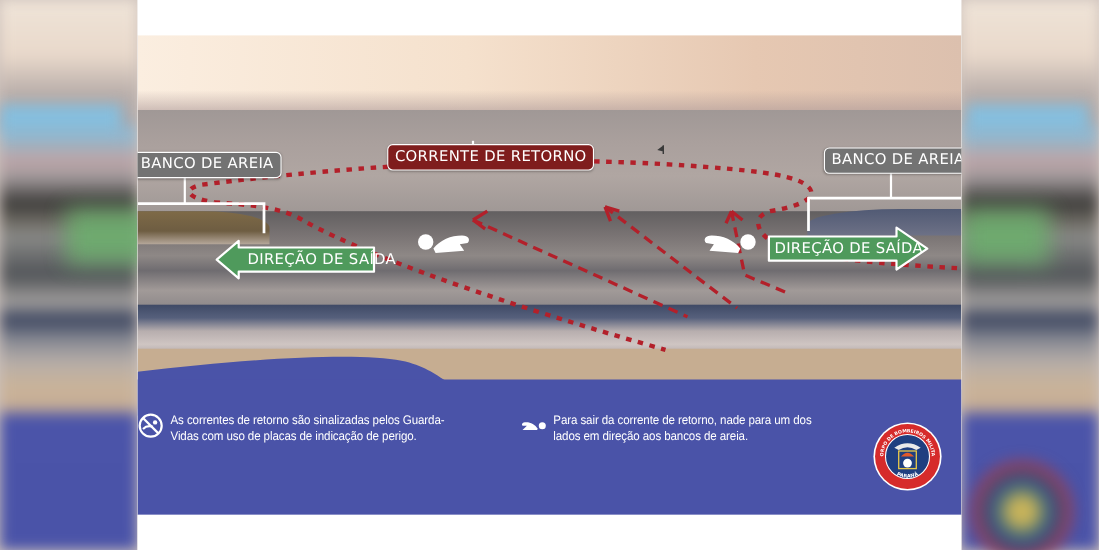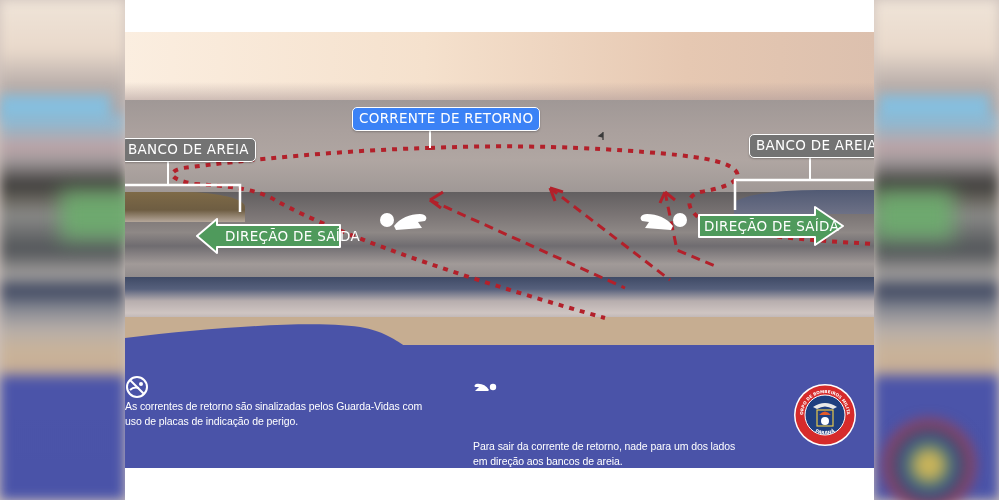--- a/index.html
+++ b/index.html
@@ -44,29 +44,29 @@
 
   
   .info-wave { position:absolute; left:0; top:298px; width:749px; height:80px; }
   .info { position:absolute; left:0; top:345px; width:749px; height:123px; background:#4a53a8; }
   .bottom-strip { position:absolute; left:0; top:468px; width:100%; height:32px; background:#fff; }
 
   .overlay { position:absolute; left:0; top:0; width:749px; height:372px; pointer-events:none; }
 
   
   .pill { position:absolute; color:#fff; font-size:13.5px; letter-spacing:.3px; line-height:1; padding:4px 6px 4px 6px; border:1.5px solid #fff; border-radius:5px; white-space:nowrap; box-shadow:0 1px 2px rgba(0,0,0,.25); font-family:"DejaVu Sans", sans-serif; font-weight:normal; }
-  .pill.red { background:#3b82f6; }
+  .pill.red { background:#7f1d1d;margin-top:24px; }
   .pill.blue { background:#737373; }
   .green-arrow { position:absolute; }
   .green-arrow .txt { position:absolute; color:#fff; font-size:13.5px; letter-spacing:.3px; font-family:"DejaVu Sans", sans-serif; white-space:nowrap; top:50%; transform:translateY(-50%); }
 
   .swimmer { position:absolute; }
 
   
-  .info-item { position:absolute; display:flex; align-items:flex-start; color:#fff;flex-direction:column; }
+  .info-item { position:absolute; display:flex; align-items:flex-start; color:#fff; }
   .info-item .ico { width:24px; height:24px; margin-right:6px; flex:none; }
   .info-item .txt { font-family:"Liberation Sans", sans-serif; font-size:11.3px; line-height:15px; letter-spacing:-.1px; font-stretch:condensed; transform:scaleX(.93); transform-origin:left top; }
 
   .seal { position:absolute; left:668px; top:383px; width:64px; height:64px; }
 </style>
 </head>
 <body>
 
 <div class="side left">
   <div class="blur-bg"></div>
@@ -152,21 +152,21 @@
     <svg class="ico" viewBox="0 0 24 24">
       <circle cx="12" cy="12" r="10" fill="none" stroke="#fff" stroke-width="2"></circle>
       <line x1="5" y1="5" x2="19" y2="19" stroke="#fff" stroke-width="2"></line>
       <circle cx="16" cy="9" r="2" fill="#fff"></circle>
       <path d="M5,15 C8,12 11,12 14,13" stroke="#fff" stroke-width="2" fill="none"></path>
     </svg>
     <span class="txt">As correntes de retorno são sinalizadas pelos Guarda-Vidas com uso de placas de indicação de perigo.</span>
   </div>
 
 
-  <div class="info-item" style="left:348px;top:375px;width:290px;gap:40px;">
+  <div class="info-item" style="left:348px;top:375px;width:290px;">
     <svg class="ico" viewBox="0 0 24 24">
       <circle cx="20" cy="12" r="3.2" fill="#fff"></circle>
       <path d="M16,15 C13,10 8,8 3,9 C1,10 1,12 3,12 L6,12 L2,16 L15,16 Z" fill="#fff"></path>
     </svg>
     <span class="txt">Para sair da corrente de retorno, nade para um dos lados em direção aos bancos de areia.</span>
   </div>
 
 
   <svg class="seal" viewBox="0 0 64 64">
     <defs>

